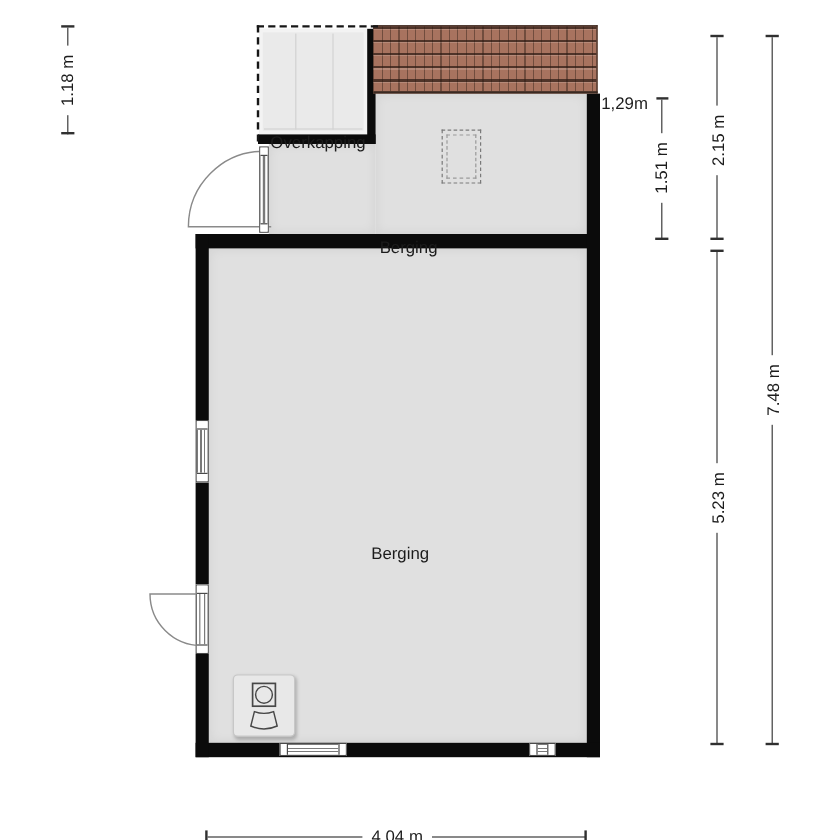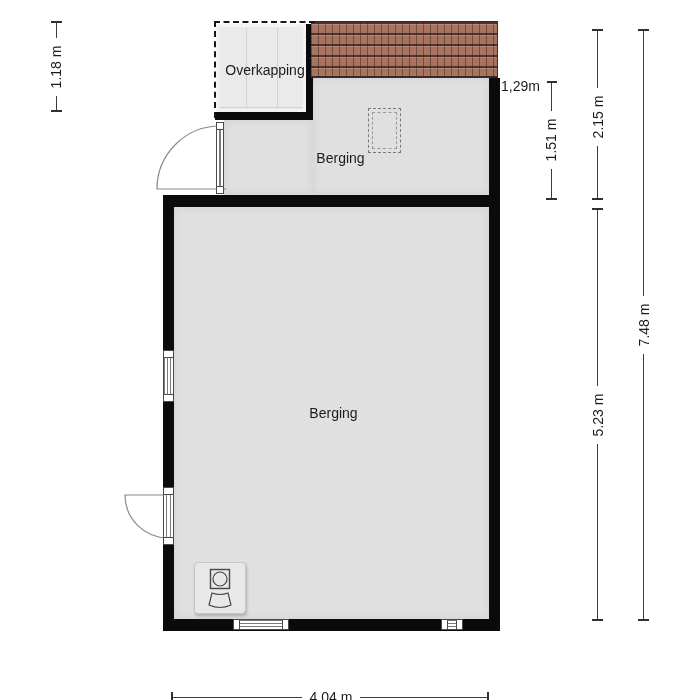--- a/index.html
+++ b/index.html
@@ -44,21 +44,21 @@
     box-shadow:1px 2px 3px rgba(0,0,0,.22);z-index:7;}
   
   .dim-line-v{position:absolute;width:1px;background:#3c3c3c;z-index:8;}
   .dim-line-h{position:absolute;height:1px;background:#3c3c3c;z-index:8;}
   .tick-h{position:absolute;width:11px;height:2px;background:#303030;z-index:8;}
   .tick-v{position:absolute;width:2px;height:10px;background:#303030;z-index:8;}
   .dim-label{position:absolute;background:#fff;font-size:14px;line-height:16px;height:16px;
     text-align:center;white-space:nowrap;z-index:9;}
   .rot{transform:rotate(-90deg);width:58px;}
   
-  .room-label{position:absolute;font-size:14px;line-height:17px;text-align:center;z-index:9;white-space:nowrap;}
+  .room-label{position:absolute;font-size:14px;line-height:17px;text-align:center;z-index:9;white-space:nowrap;margin-top:48px;}
 </style>
 </head>
 <body>
 
 <div id="stage">
 
   <div class="ok-floor" style="left:216px;top:24px;width:90px;height:88px;"></div>
   <div class="ok-grid" style="left:246px;top:28px;width:1px;height:80px;"></div>
   <div class="ok-grid" style="left:277px;top:28px;width:1px;height:80px;"></div>
   <div class="ok-grid" style="left:220px;top:107px;width:82px;height:1px;"></div>

